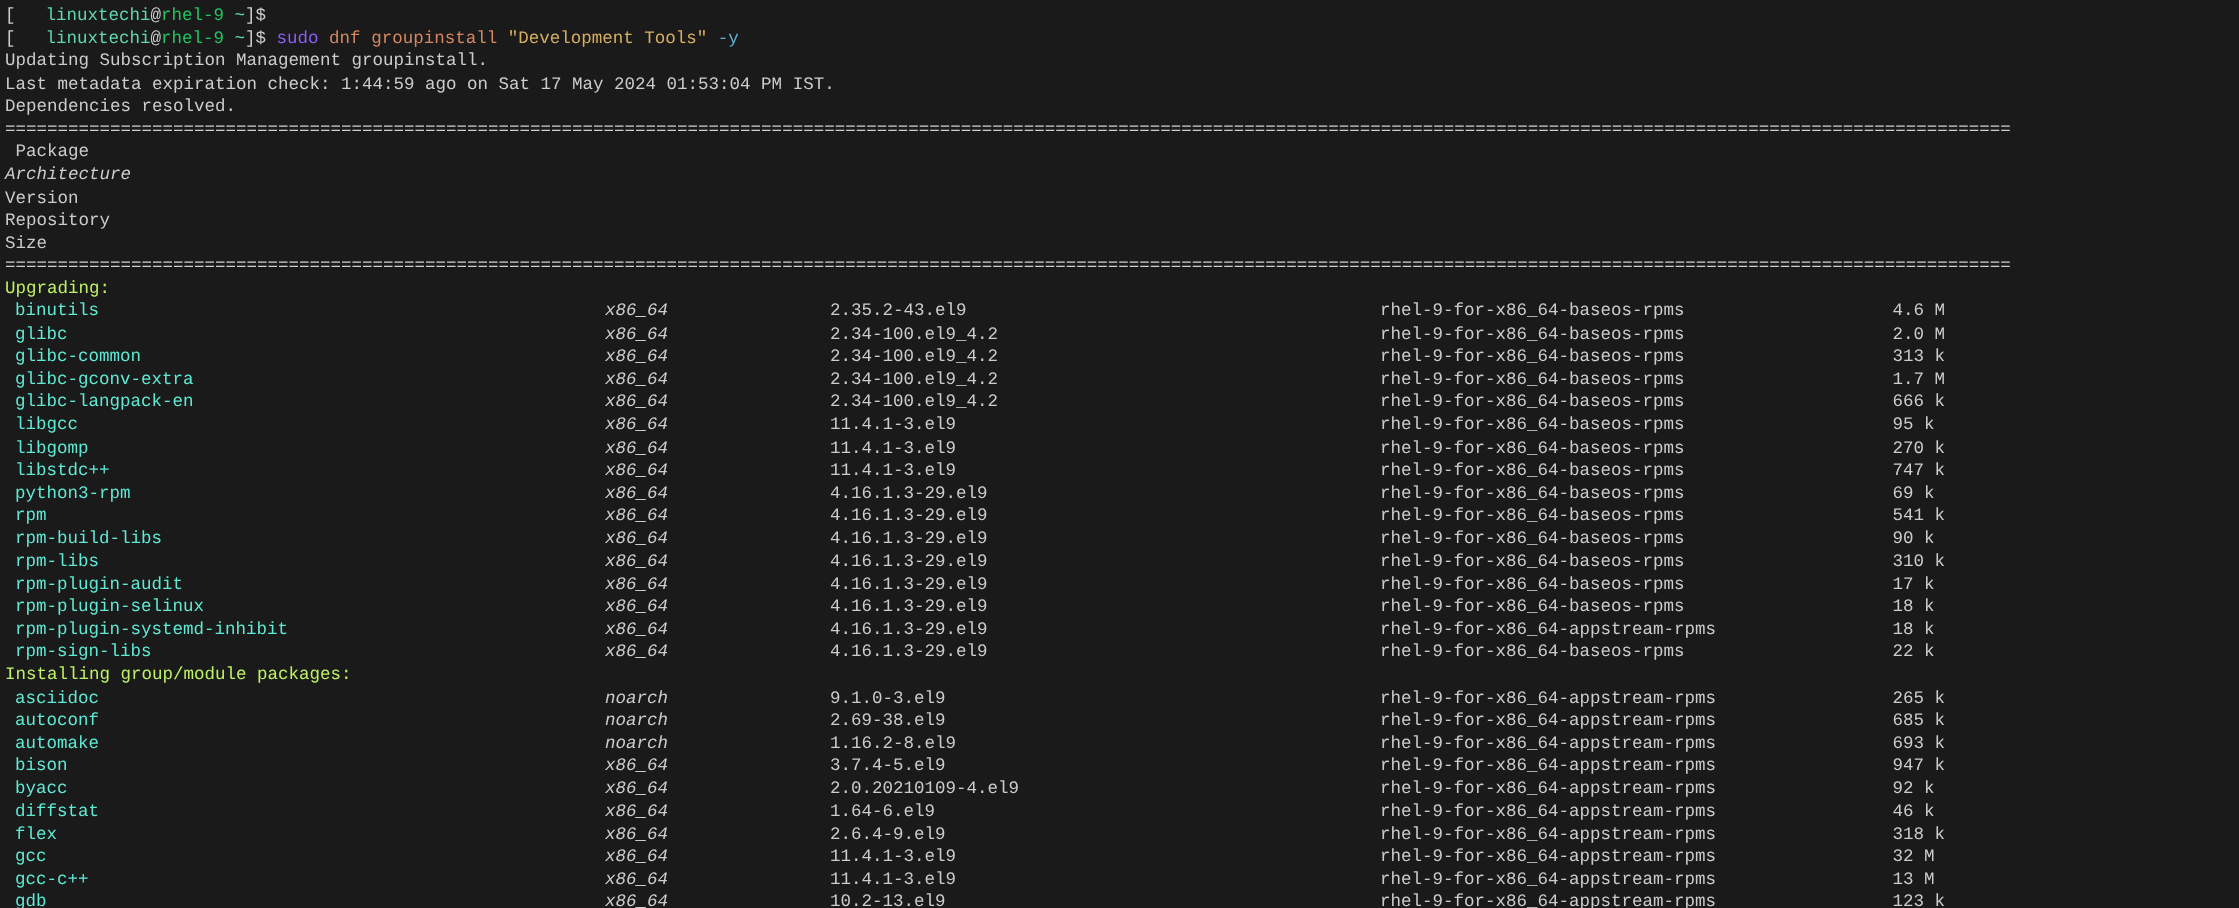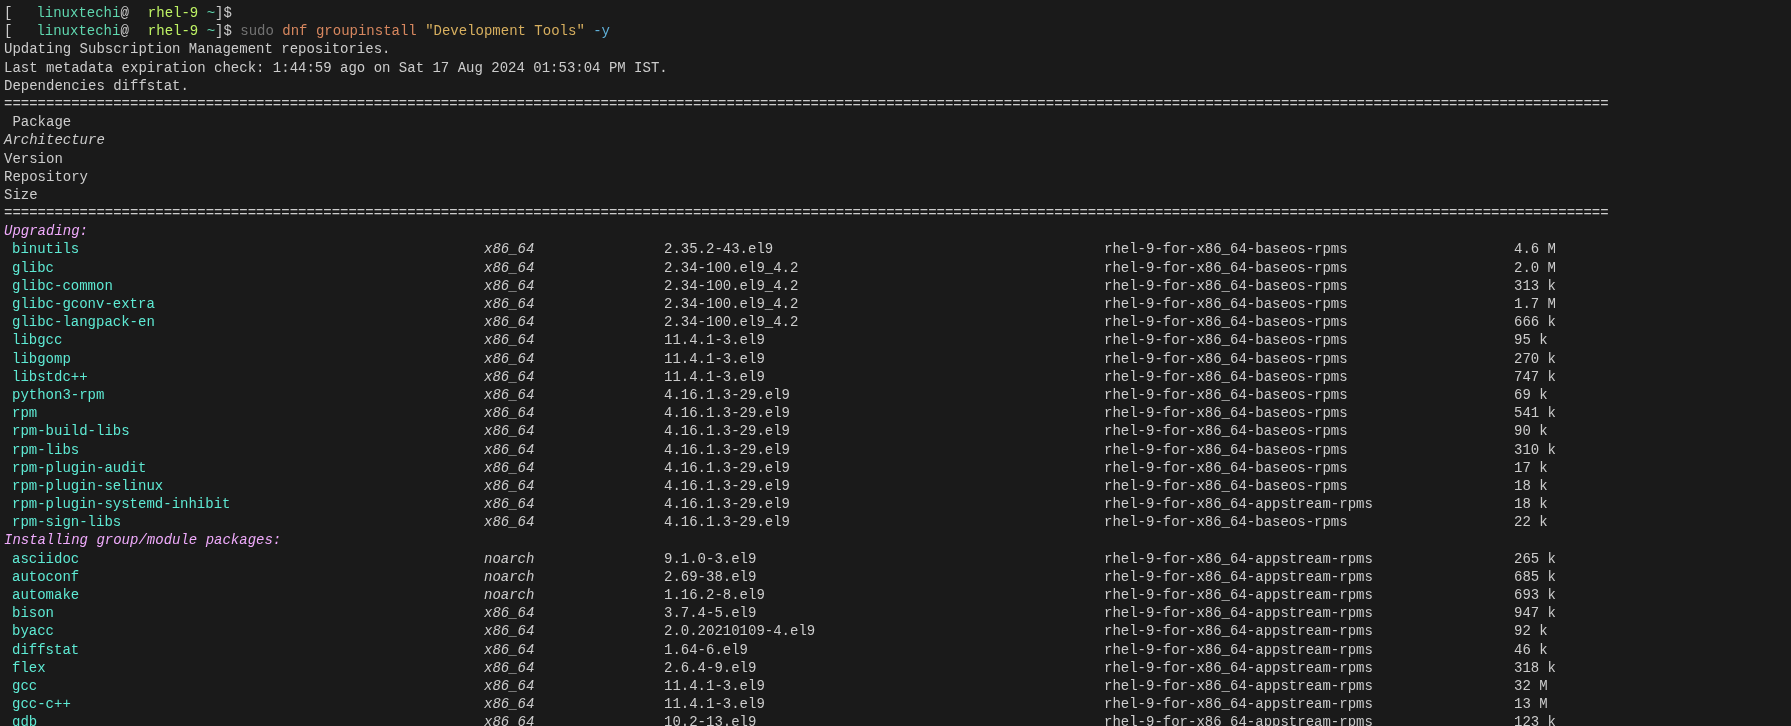--- a/index.html
+++ b/index.html
@@ -11,49 +11,49 @@
       background-color: #1a1a1a;
       color: #cccccc;
       font-family: 'Consolas', 'Monaco', 'Courier New', monospace;
       font-size: 14px;
       line-height: 1.3;
       padding: 4px;
       white-space: pre;
       overflow-x: auto;
     }
     .prompt-user { color: #5fd7af; margin-left: 24px; }
-    .prompt-host { color: #bef264; padding-left: 19px; }
+    .prompt-host { color: #22c55e; }
     .prompt-path { color: #5fd7af; }
     .prompt-bracket { color: #cccccc; }
     .prompt-dollar { color: #cccccc; }
-    .cmd-sudo { color: #737373; }
+    .cmd-sudo { color: #8b5cf6; }
     .cmd-orange { color: #d7875f; margin-top: 12px; }
     .cmd-string { color: #d7af5f; }
     .cmd-flag { color: #5fafd7; }
     .text-normal { color: #cccccc; }
     .divider { color: #cccccc; }
     .package-name { color: #5eead4; }
-    .section-title { color: #f0abfc; font-style: italic; }
+    .section-title { color: #bef264; }
     .row {
       display: flex;
     }
     .col-package { width: 480px; padding-left: 8px; }
     .col-arch { width: 180px; font-style: italic; }
     .col-version { width: 440px; }
     .col-repo { width: 410px; }
     .col-size { width: 60px; }
     .header-flex {
       display: flex;
       flex-direction: column;
     }
   </style>
 </head>
 <body><div><span><span class="prompt-bracket">[</span><span class="prompt-user">linuxtechi</span><span class="prompt-bracket">@</span><span class="prompt-host">rhel-9</span> <span class="prompt-path">~</span><span class="prompt-bracket">]</span><span class="prompt-dollar">$</span></span>
 <span><span class="prompt-bracket">[</span><span class="prompt-user">linuxtechi</span><span class="prompt-bracket">@</span><span class="prompt-host">rhel-9</span> <span class="prompt-path">~</span><span class="prompt-bracket">]</span><span class="prompt-dollar">$</span> <span class="cmd-sudo">sudo</span> <span class="cmd-orange">dnf</span> <span class="cmd-orange">groupinstall</span> <span class="cmd-string">"Development Tools"</span> <span class="cmd-flag">-y</span></span>
-<span class="text-normal">Updating Subscription Management repositories.</span>
-<span class="text-normal">Last metadata expiration check: 1:44:59 ago on Sat 17 Aug 2024 01:53:04 PM IST.</span>
-<span class="text-normal">Dependencies diffstat.</span>
+<span class="text-normal">Updating Subscription Management groupinstall.</span>
+<span class="text-normal">Last metadata expiration check: 1:44:59 ago on Sat 17 May 2024 01:53:04 PM IST.</span>
+<span class="text-normal">Dependencies resolved.</span>
 <span class="divider">===============================================================================================================================================================================================</span>
 <div class="header-flex"><span class="col-package" style="padding-left:0"> Package</span><span class="col-arch">Architecture</span><span class="col-version">Version</span><span class="col-repo">Repository</span><span class="col-size">Size</span></div><span class="divider">===============================================================================================================================================================================================</span>
 <span class="section-title">Upgrading:</span>
 <div id="upgrading-list"><div class="row"><span class="col-package package-name">binutils</span><span class="col-arch text-normal">x86_64</span><span class="col-version text-normal">2.35.2-43.el9</span><span class="col-repo text-normal">rhel-9-for-x86_64-baseos-rpms</span><span class="col-size text-normal">4.6 M</span></div><div class="row"><span class="col-package package-name">glibc</span><span class="col-arch text-normal">x86_64</span><span class="col-version text-normal">2.34-100.el9_4.2</span><span class="col-repo text-normal">rhel-9-for-x86_64-baseos-rpms</span><span class="col-size text-normal">2.0 M</span></div><div class="row"><span class="col-package package-name">glibc-common</span><span class="col-arch text-normal">x86_64</span><span class="col-version text-normal">2.34-100.el9_4.2</span><span class="col-repo text-normal">rhel-9-for-x86_64-baseos-rpms</span><span class="col-size text-normal">313 k</span></div><div class="row"><span class="col-package package-name">glibc-gconv-extra</span><span class="col-arch text-normal">x86_64</span><span class="col-version text-normal">2.34-100.el9_4.2</span><span class="col-repo text-normal">rhel-9-for-x86_64-baseos-rpms</span><span class="col-size text-normal">1.7 M</span></div><div class="row"><span class="col-package package-name">glibc-langpack-en</span><span class="col-arch text-normal">x86_64</span><span class="col-version text-normal">2.34-100.el9_4.2</span><span class="col-repo text-normal">rhel-9-for-x86_64-baseos-rpms</span><span class="col-size text-normal">666 k</span></div><div class="row"><span class="col-package package-name">libgcc</span><span class="col-arch text-normal">x86_64</span><span class="col-version text-normal">11.4.1-3.el9</span><span class="col-repo text-normal">rhel-9-for-x86_64-baseos-rpms</span><span class="col-size text-normal">95 k</span></div><div class="row"><span class="col-package package-name">libgomp</span><span class="col-arch text-normal">x86_64</span><span class="col-version text-normal">11.4.1-3.el9</span><span class="col-repo text-normal">rhel-9-for-x86_64-baseos-rpms</span><span class="col-size text-normal">270 k</span></div><div class="row"><span class="col-package package-name">libstdc++</span><span class="col-arch text-normal">x86_64</span><span class="col-version text-normal">11.4.1-3.el9</span><span class="col-repo text-normal">rhel-9-for-x86_64-baseos-rpms</span><span class="col-size text-normal">747 k</span></div><div class="row"><span class="col-package package-name">python3-rpm</span><span class="col-arch text-normal">x86_64</span><span class="col-version text-normal">4.16.1.3-29.el9</span><span class="col-repo text-normal">rhel-9-for-x86_64-baseos-rpms</span><span class="col-size text-normal">69 k</span></div><div class="row"><span class="col-package package-name">rpm</span><span class="col-arch text-normal">x86_64</span><span class="col-version text-normal">4.16.1.3-29.el9</span><span class="col-repo text-normal">rhel-9-for-x86_64-baseos-rpms</span><span class="col-size text-normal">541 k</span></div><div class="row"><span class="col-package package-name">rpm-build-libs</span><span class="col-arch text-normal">x86_64</span><span class="col-version text-normal">4.16.1.3-29.el9</span><span class="col-repo text-normal">rhel-9-for-x86_64-baseos-rpms</span><span class="col-size text-normal">90 k</span></div><div class="row"><span class="col-package package-name">rpm-libs</span><span class="col-arch text-normal">x86_64</span><span class="col-version text-normal">4.16.1.3-29.el9</span><span class="col-repo text-normal">rhel-9-for-x86_64-baseos-rpms</span><span class="col-size text-normal">310 k</span></div><div class="row"><span class="col-package package-name">rpm-plugin-audit</span><span class="col-arch text-normal">x86_64</span><span class="col-version text-normal">4.16.1.3-29.el9</span><span class="col-repo text-normal">rhel-9-for-x86_64-baseos-rpms</span><span class="col-size text-normal">17 k</span></div><div class="row"><span class="col-package package-name">rpm-plugin-selinux</span><span class="col-arch text-normal">x86_64</span><span class="col-version text-normal">4.16.1.3-29.el9</span><span class="col-repo text-normal">rhel-9-for-x86_64-baseos-rpms</span><span class="col-size text-normal">18 k</span></div><div class="row"><span class="col-package package-name">rpm-plugin-systemd-inhibit</span><span class="col-arch text-normal">x86_64</span><span class="col-version text-normal">4.16.1.3-29.el9</span><span class="col-repo text-normal">rhel-9-for-x86_64-appstream-rpms</span><span class="col-size text-normal">18 k</span></div><div class="row"><span class="col-package package-name">rpm-sign-libs</span><span class="col-arch text-normal">x86_64</span><span class="col-version text-normal">4.16.1.3-29.el9</span><span class="col-repo text-normal">rhel-9-for-x86_64-baseos-rpms</span><span class="col-size text-normal">22 k</span></div></div><span class="section-title">Installing group/module packages:</span>
 <div id="installing-list"><div class="row"><span class="col-package package-name">asciidoc</span><span class="col-arch text-normal">noarch</span><span class="col-version text-normal">9.1.0-3.el9</span><span class="col-repo text-normal">rhel-9-for-x86_64-appstream-rpms</span><span class="col-size text-normal">265 k</span></div><div class="row"><span class="col-package package-name">autoconf</span><span class="col-arch text-normal">noarch</span><span class="col-version text-normal">2.69-38.el9</span><span class="col-repo text-normal">rhel-9-for-x86_64-appstream-rpms</span><span class="col-size text-normal">685 k</span></div><div class="row"><span class="col-package package-name">automake</span><span class="col-arch text-normal">noarch</span><span class="col-version text-normal">1.16.2-8.el9</span><span class="col-repo text-normal">rhel-9-for-x86_64-appstream-rpms</span><span class="col-size text-normal">693 k</span></div><div class="row"><span class="col-package package-name">bison</span><span class="col-arch text-normal">x86_64</span><span class="col-version text-normal">3.7.4-5.el9</span><span class="col-repo text-normal">rhel-9-for-x86_64-appstream-rpms</span><span class="col-size text-normal">947 k</span></div><div class="row"><span class="col-package package-name">byacc</span><span class="col-arch text-normal">x86_64</span><span class="col-version text-normal">2.0.20210109-4.el9</span><span class="col-repo text-normal">rhel-9-for-x86_64-appstream-rpms</span><span class="col-size text-normal">92 k</span></div><div class="row"><span class="col-package package-name">diffstat</span><span class="col-arch text-normal">x86_64</span><span class="col-version text-normal">1.64-6.el9</span><span class="col-repo text-normal">rhel-9-for-x86_64-appstream-rpms</span><span class="col-size text-normal">46 k</span></div><div class="row"><span class="col-package package-name">flex</span><span class="col-arch text-normal">x86_64</span><span class="col-version text-normal">2.6.4-9.el9</span><span class="col-repo text-normal">rhel-9-for-x86_64-appstream-rpms</span><span class="col-size text-normal">318 k</span></div><div class="row"><span class="col-package package-name">gcc</span><span class="col-arch text-normal">x86_64</span><span class="col-version text-normal">11.4.1-3.el9</span><span class="col-repo text-normal">rhel-9-for-x86_64-appstream-rpms</span><span class="col-size text-normal">32 M</span></div><div class="row"><span class="col-package package-name">gcc-c++</span><span class="col-arch text-normal">x86_64</span><span class="col-version text-normal">11.4.1-3.el9</span><span class="col-repo text-normal">rhel-9-for-x86_64-appstream-rpms</span><span class="col-size text-normal">13 M</span></div><div class="row"><span class="col-package package-name">gdb</span><span class="col-arch text-normal">x86_64</span><span class="col-version text-normal">10.2-13.el9</span><span class="col-repo text-normal">rhel-9-for-x86_64-appstream-rpms</span><span class="col-size text-normal">123 k</span></div></div></div>
 
 
 </body></html>

